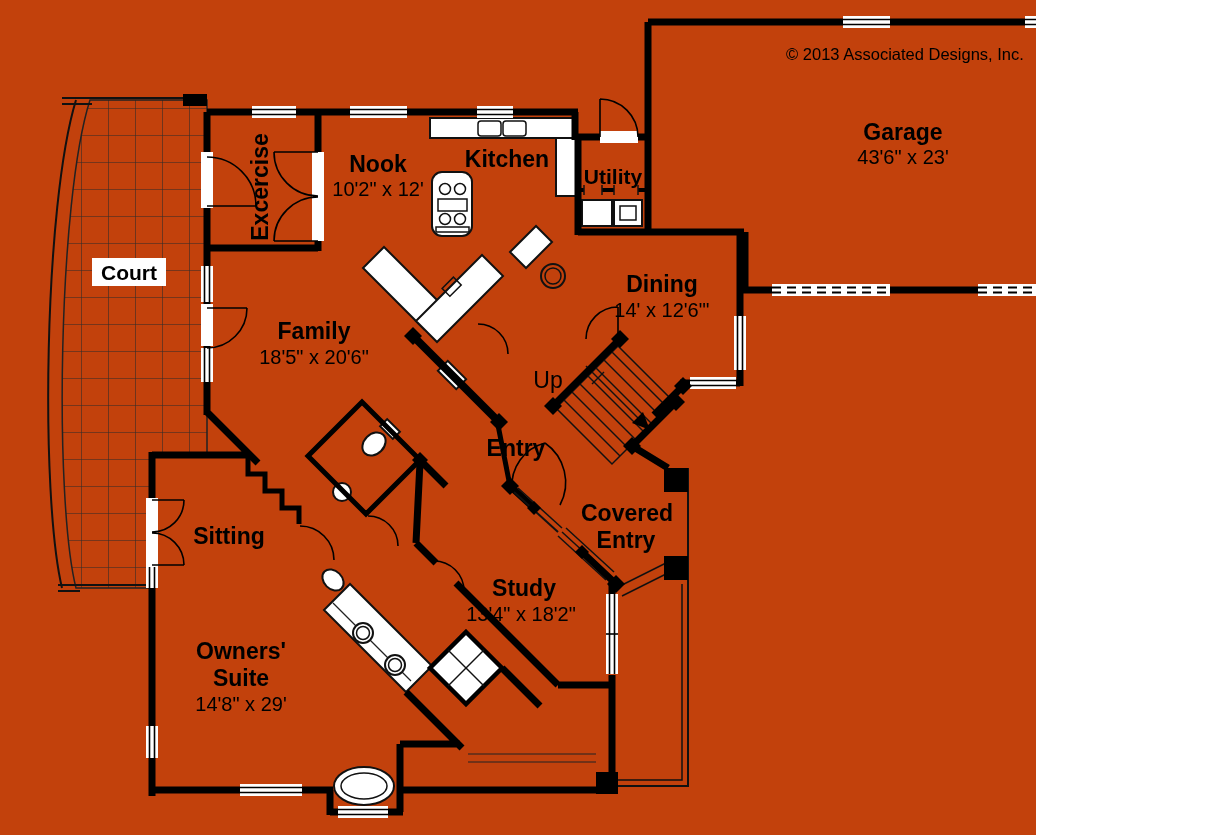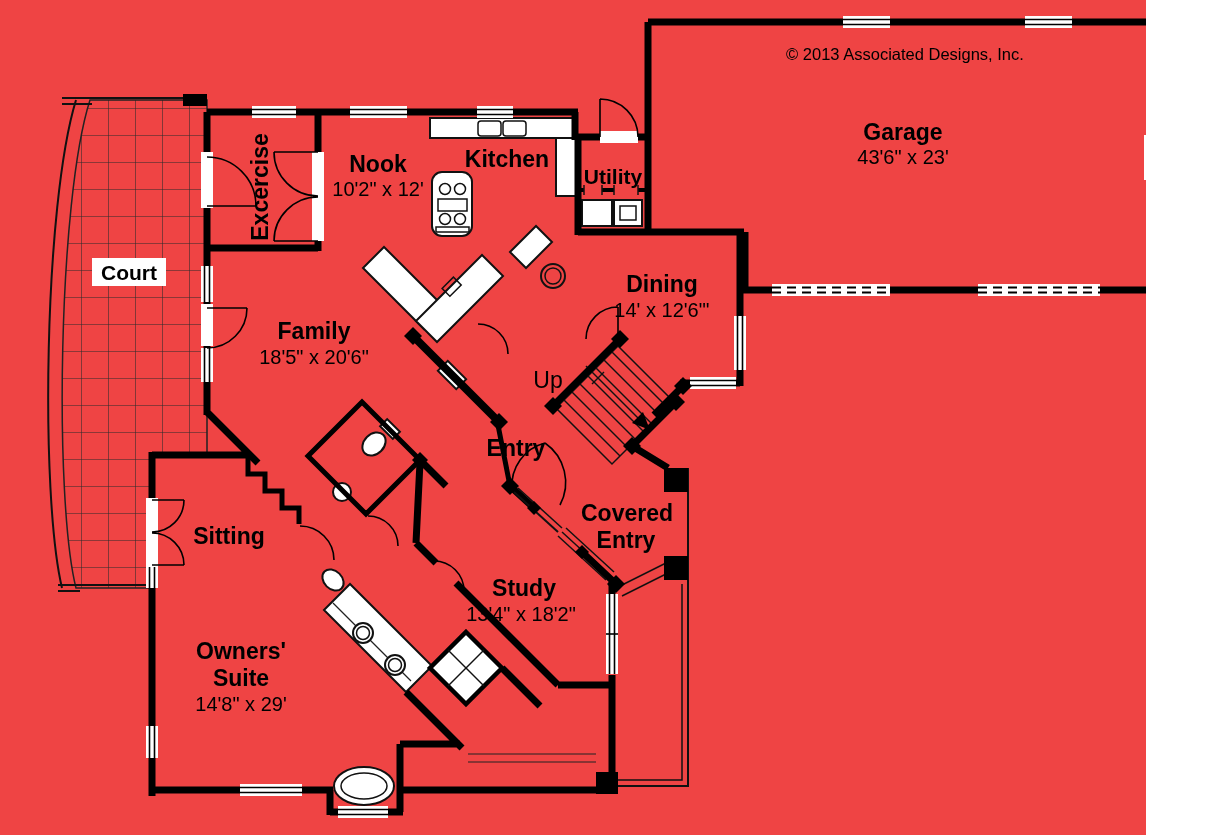--- a/index.html
+++ b/index.html
@@ -1,16 +1,16 @@
 <!DOCTYPE html>
 <html><head>
 <meta charset="utf-8">
 <style>
   html,body{margin:0;padding:0;background:#ffffff;}
-  .page{position:relative;width:1146px;height:835px;background:#ef4444;overflow:hidden;
+  .page{position:relative;width:1036px;height:835px;background:#c2410c;overflow:hidden;
         font-family:"Liberation Sans", sans-serif;}
   svg{display:block;}
   text{fill:#000;}
   .room-name{font-weight:700;font-size:23px;}
   .room-name-sm{font-weight:700;font-size:21px;}
   .room-dims{font-weight:400;font-size:20px;}
   .copyright{font-weight:400;font-size:16.5px;}
   .up-label{font-weight:400;font-size:23px;}
   .wall{stroke:#000;stroke-width:7;fill:none;stroke-linecap:butt;}
   .wall5{stroke:#000;stroke-width:5;fill:none;}

